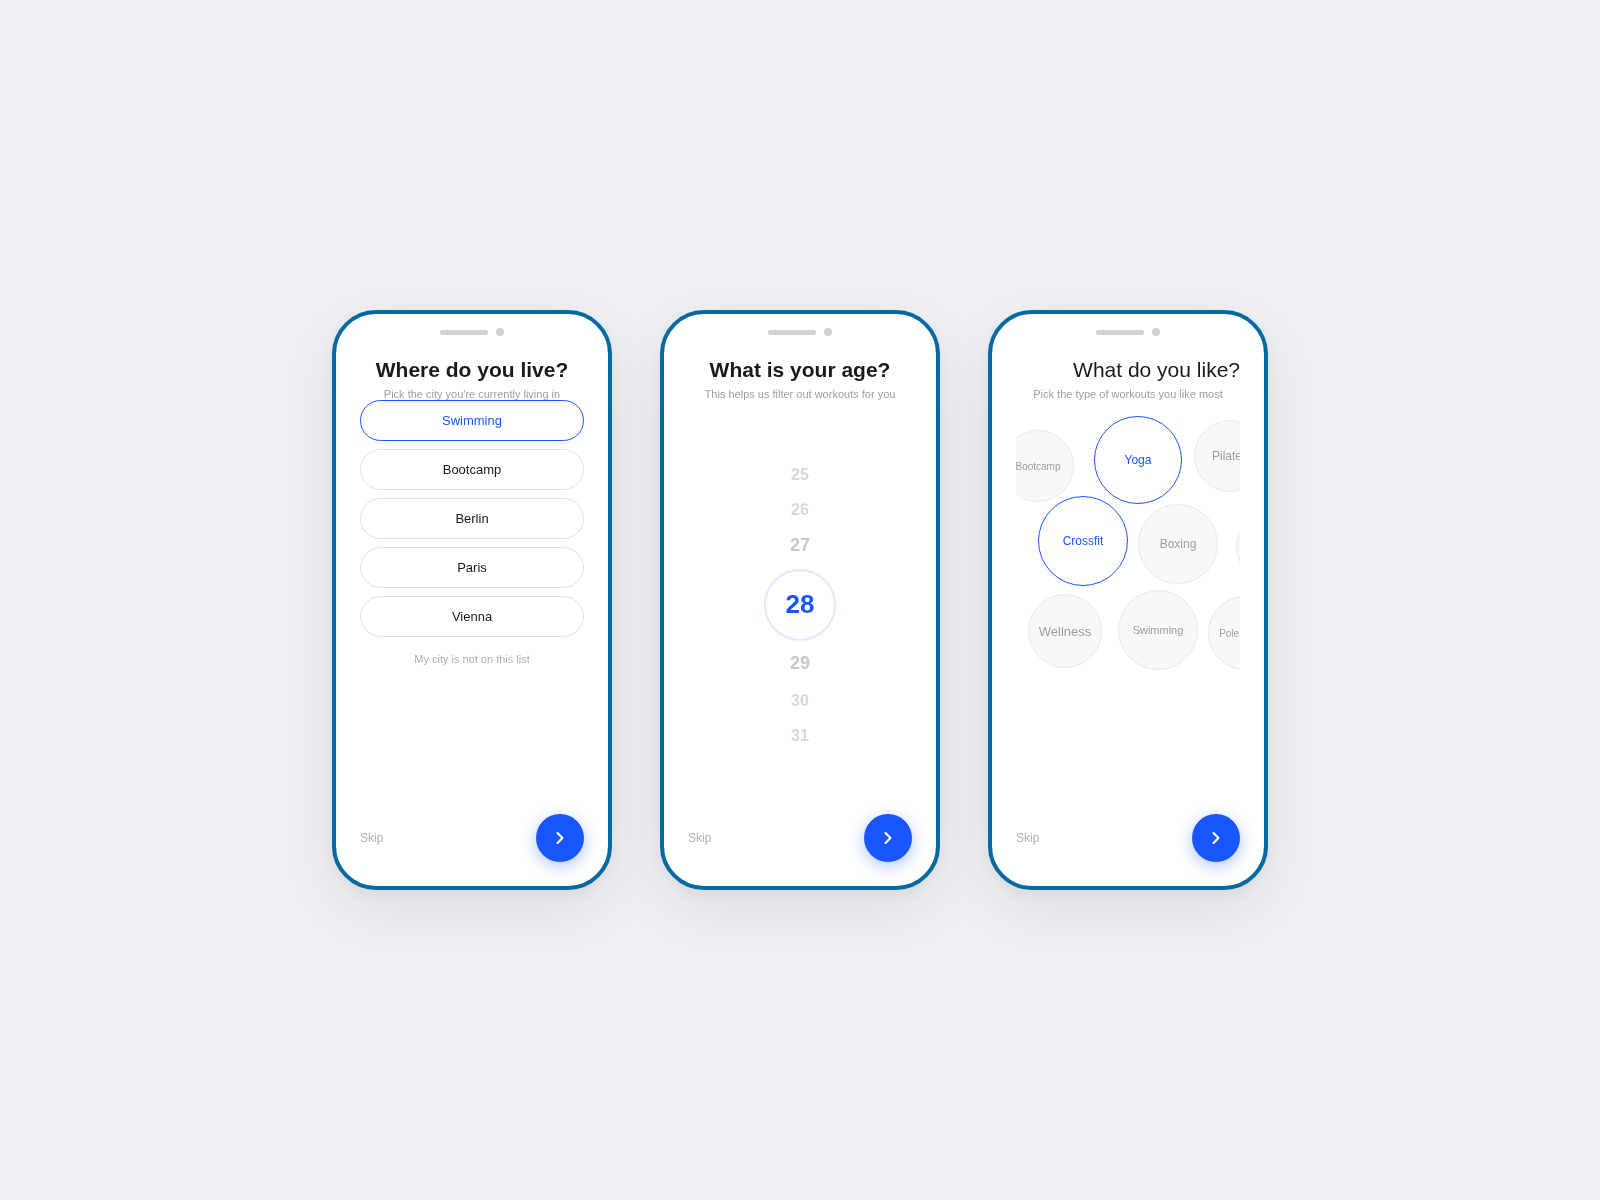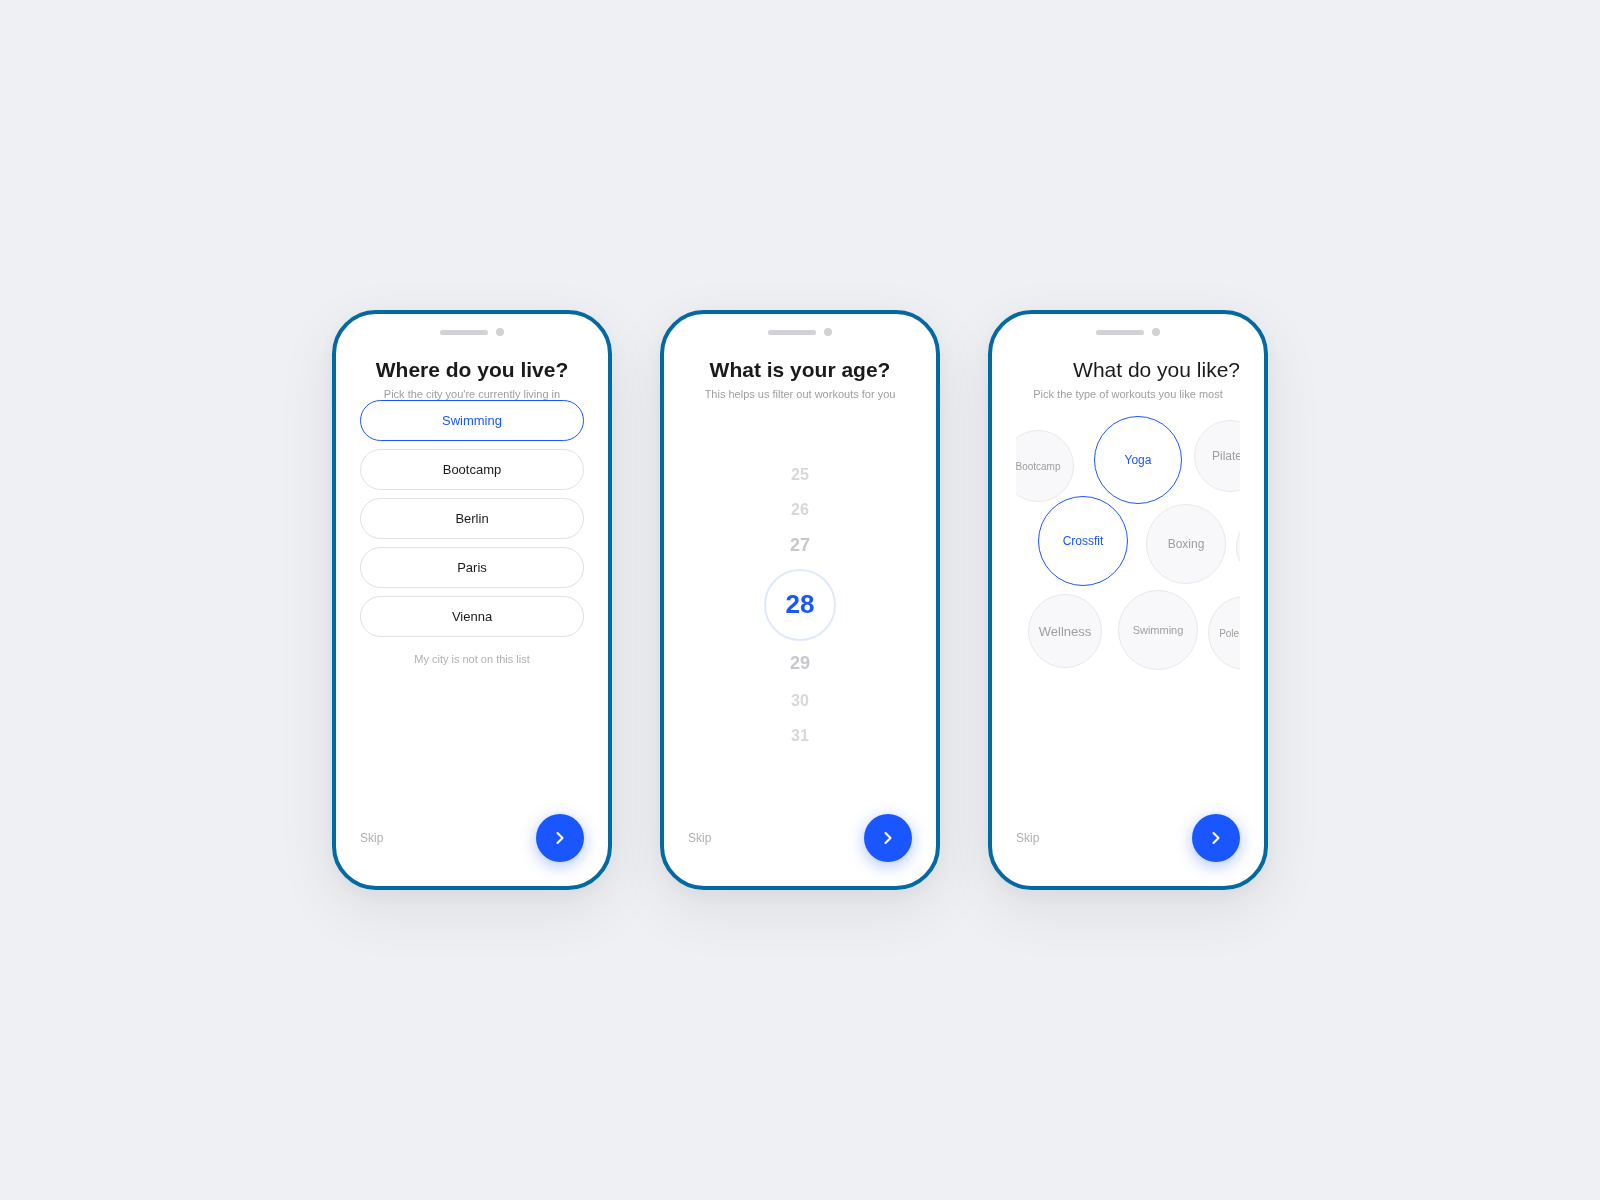--- a/index.html
+++ b/index.html
@@ -353,21 +353,21 @@
         </div>
 
         <div class="bubble" style="width:72px;height:72px;top:12px;left:178px;">
           <span>Pilates</span>
         </div>
 
         <div class="bubble selected" style="width:90px;height:90px;top:88px;left:22px;">
           <span>Crossfit</span>
         </div>
 
-        <div class="bubble" style="width:80px;height:80px;top:96px;left:130px;">
+        <div class="bubble" style="width:80px;height:80px;top:96px;left:122px;">
           <span>Boxing</span>
         </div>
 
         <div class="bubble" style="width:68px;height:68px;top:105px;left:220px;font-size:10px;">
           
         </div>
 
         <div class="bubble" style="width:74px;height:74px;top:186px;left:12px;font-size:13px;">
           <span>Wellness</span>
         </div>

